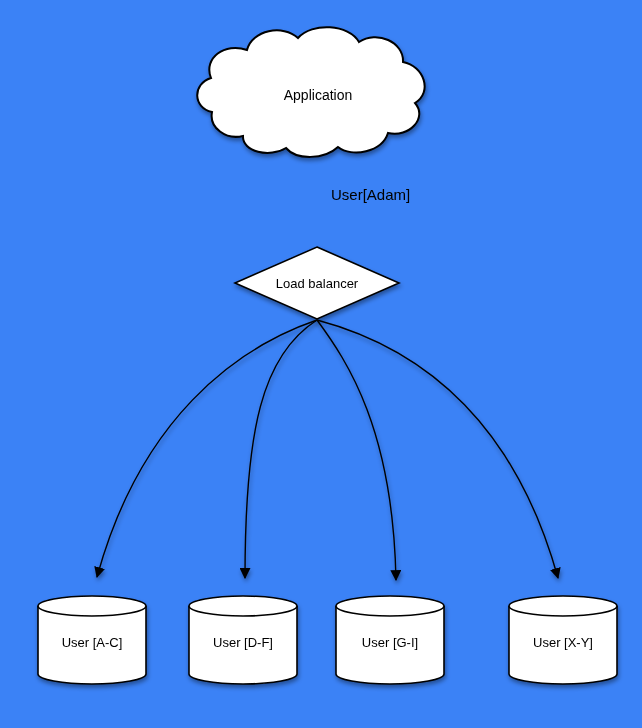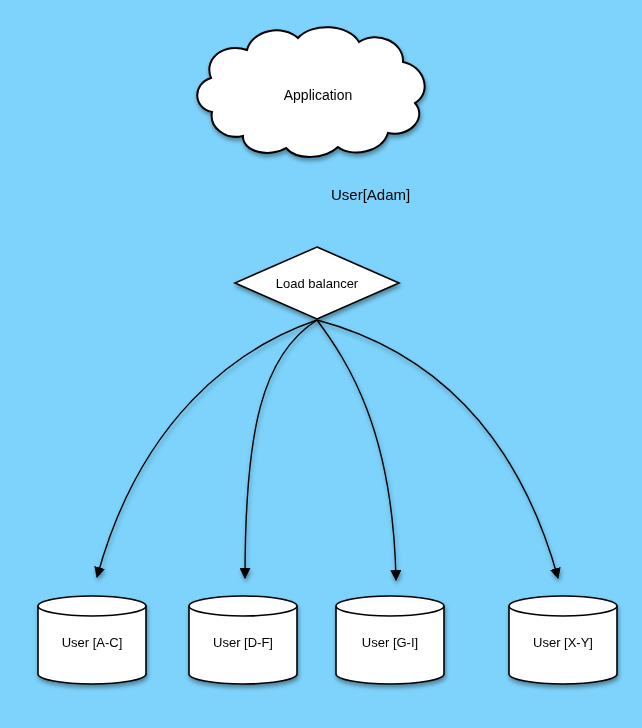--- a/index.html
+++ b/index.html
@@ -4,21 +4,21 @@
 <style>
   html, body {
     margin: 0;
     padding: 0;
     background: #ffffff;
   }
   .canvas {
     position: relative;
     width: 642px;
     height: 728px;
-    background: #7dd3fc;
+    background: #3b82f6;
     overflow: hidden;
     font-family: "Liberation Sans", sans-serif;
   }
   svg { display: block; }
   .shape {
     fill: #ffffff;
     stroke: #000000;
     stroke-width: 2;
   }
   .shape-thin {

